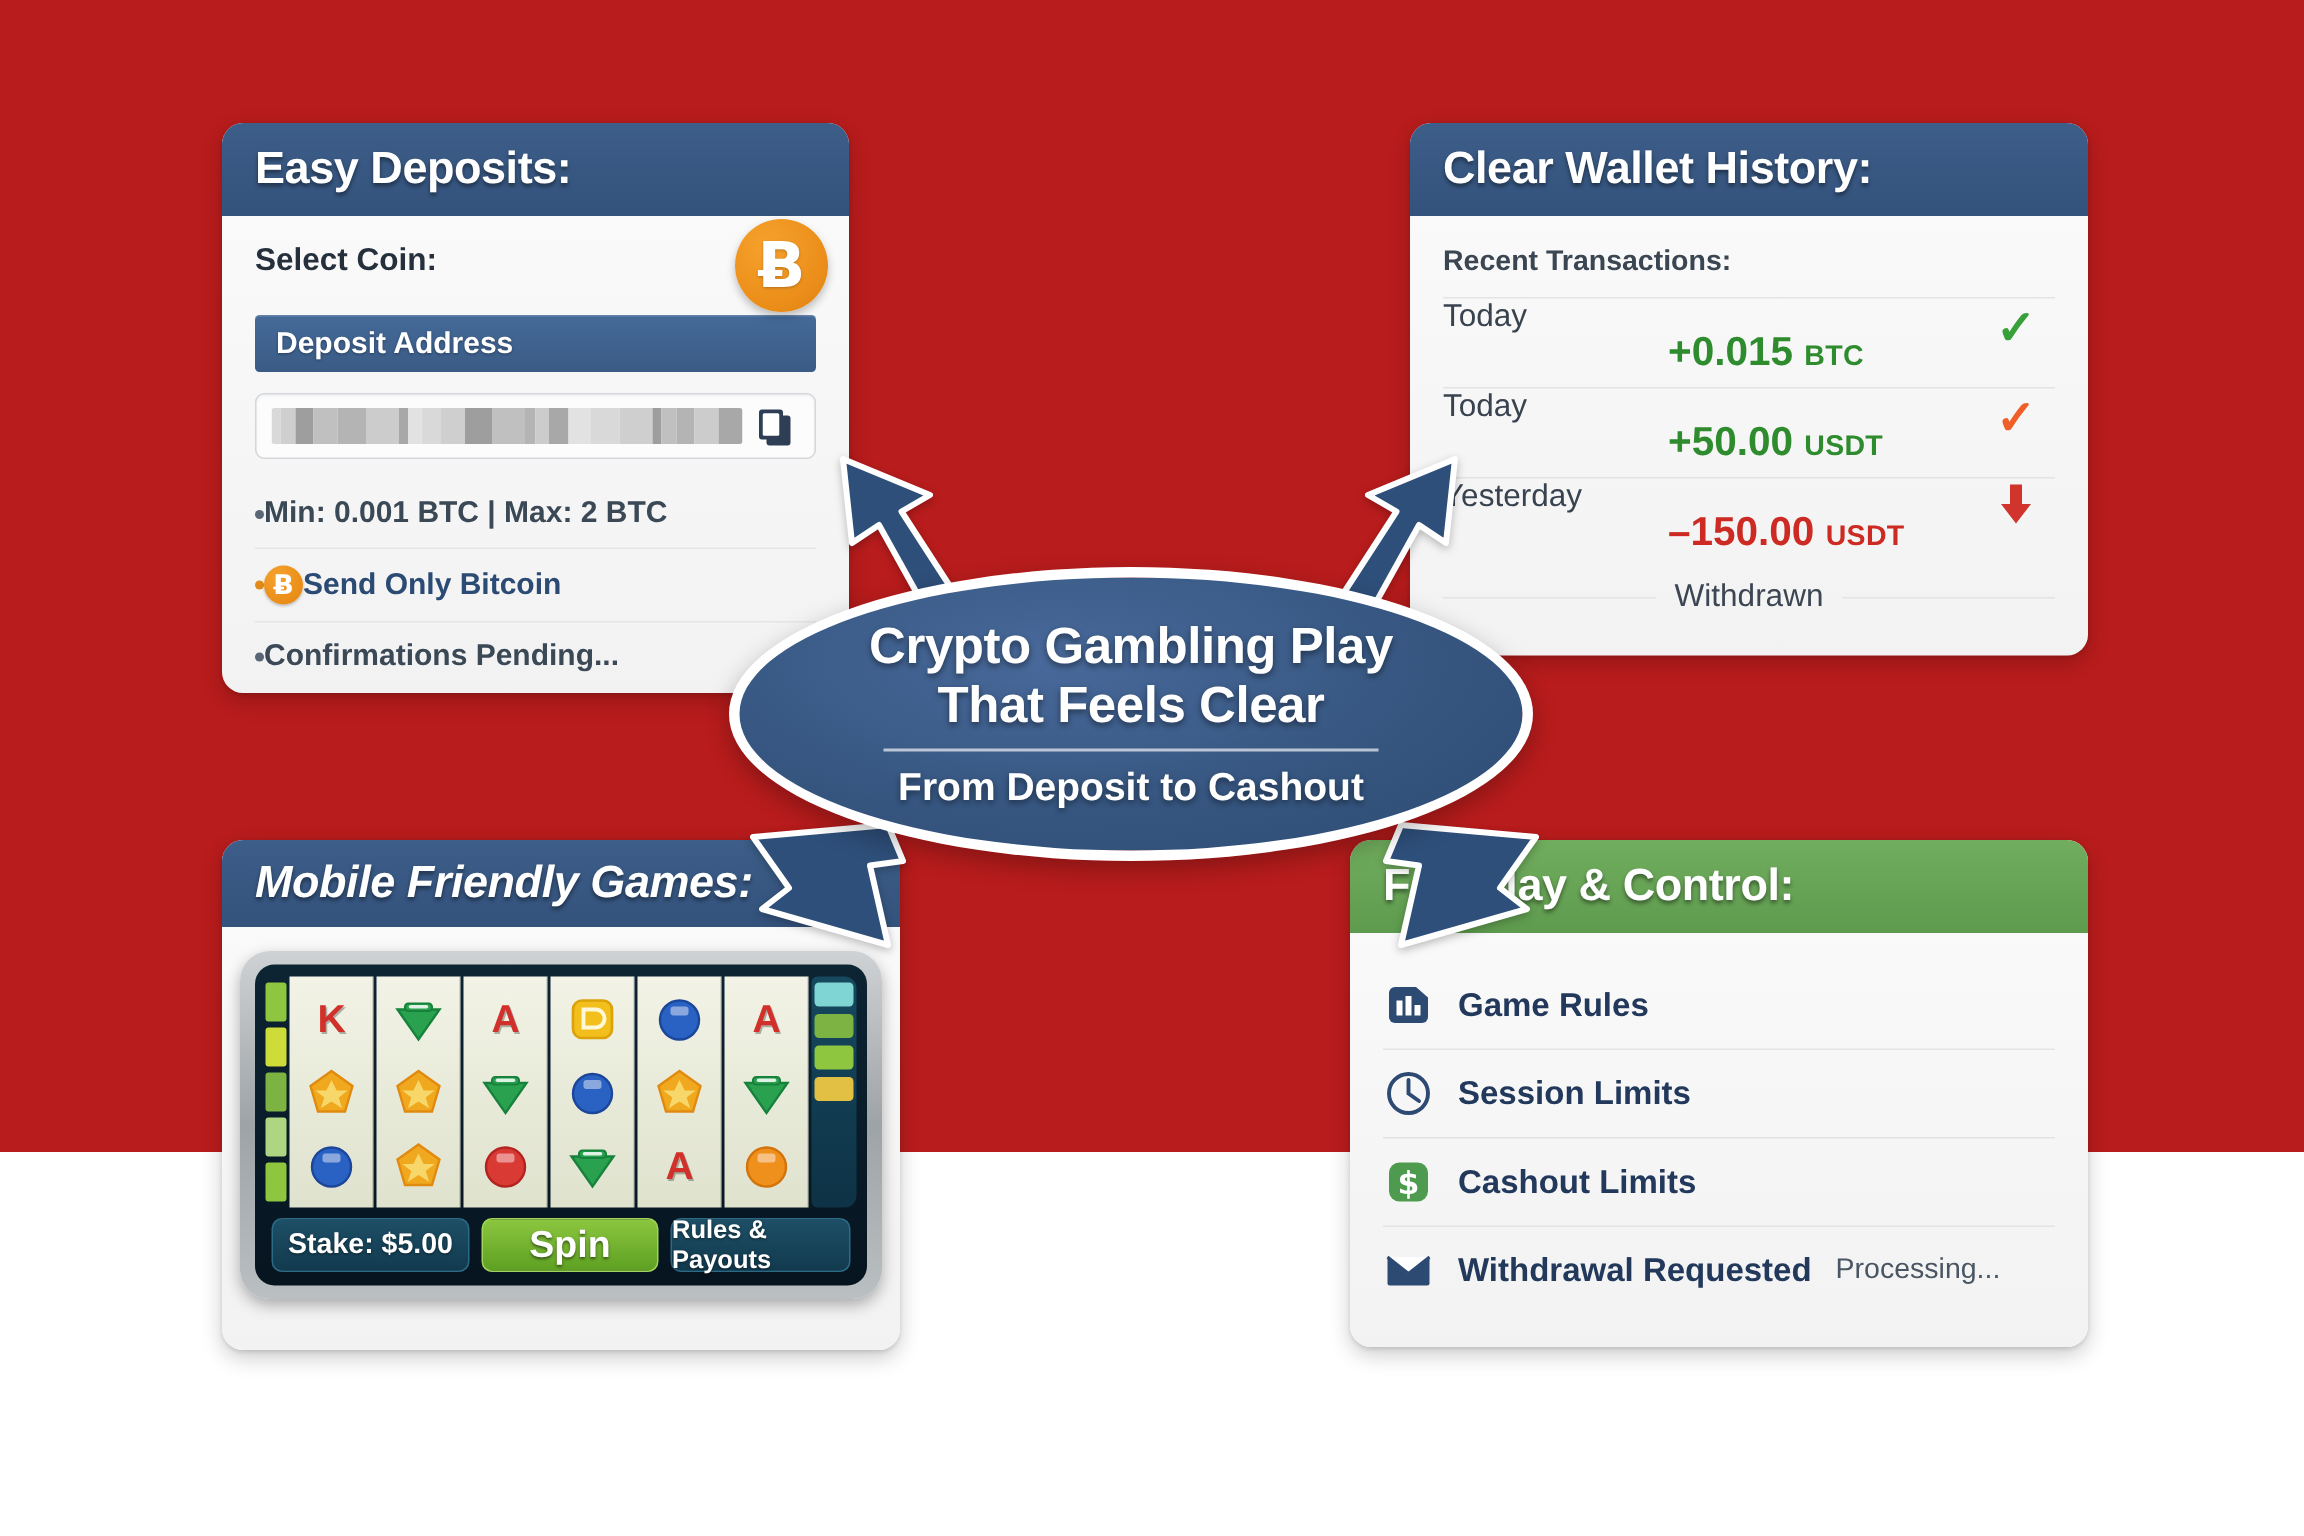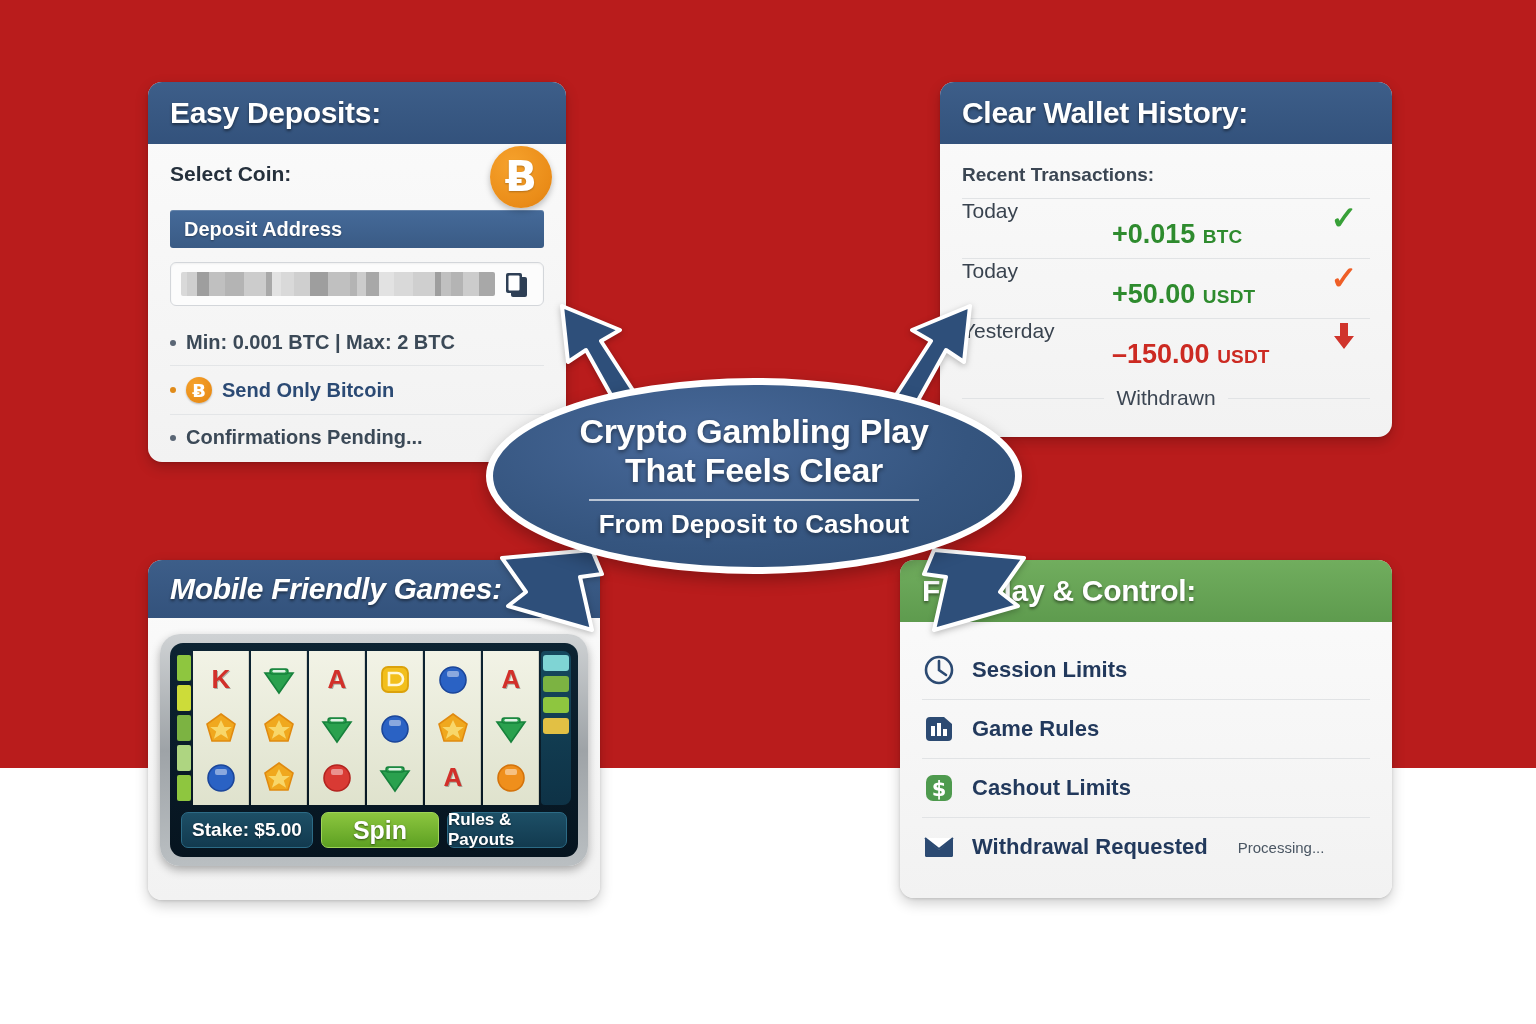--- a/index.html
+++ b/index.html
@@ -64,21 +64,21 @@
   .addr-field {
     margin-top: 14px; height: 44px; border:1px solid #d3d6da; border-radius:6px;
     background:#fcfcfc; display:flex; align-items:center; padding: 0 10px;
     box-shadow: inset 0 1px 2px rgba(0,0,0,.05);
   }
   .redacted { flex:1; height:24px; border-radius:2px; overflow:hidden; display:flex; }
   .redacted i { display:block; height:100%; }
   .copy-ico { width: 30px; height: 30px; margin-left: 8px; position:relative; flex:0 0 auto; }
   .bullets { margin-top: 14px; }
   .blt {
-    display:flex; align-items:center; gap:10px;
+    display:flex; align-items:center; 
     padding: 11px 0; border-bottom: 1px solid #e3e5e7;
     font-size: 20px; color:#2b3948; font-weight:600;
   }
   .blt:last-child { border-bottom: none; }
   .dot { width:6px; height:6px; border-radius:50%; background:#5a6675; flex:0 0 auto; }
   .dot.orange { background:#e08b1a; }
   .mini-btc {
     width:26px;height:26px;border-radius:50%;flex:0 0 auto;
     background: radial-gradient(circle at 35% 30%, #f6a22c 0%, #e88c17 75%);
     color:#fff;font-size:18px;font-weight:bold;display:flex;align-items:center;justify-content:center;
@@ -152,21 +152,21 @@
      background: linear-gradient(180deg,#1d4f66 0%,#123a4f 100%); border:1px solid #2c6b86; }
 
   
   #card-fair { left: 900px; top: 560px; width: 492px; height: 338px; }
   .fp-row {
     display:flex; align-items:center; gap:16px;
     height: 59px; border-top:1px solid #e1e3e5;
   }
   .fp-row:first-child { border-top: none; }
   .fp-label { font-size: 22px; font-weight: 700; color:#22395c; }
-  .fp-note  { font-size: 15px; color:#4a5663; margin-left: 14px; font-weight:400;}
+  .fp-note  { font-size: 19px; color:#4a5663; font-weight:400;}
   .fp-ico { width: 34px; height: 34px; flex:0 0 auto; display:flex; align-items:center; justify-content:center;}
 
   
   #hub {
     position:absolute; left: 486px; top: 378px; width: 536px; height: 196px;
     border-radius: 50%;
     background: radial-gradient(ellipse at 40% 30%, #48699a 0%, #35557f 60%, #2e4c73 100%);
     border: 7px solid #ffffff;
     box-shadow: 0 6px 16px rgba(0,0,0,.28);
     display:flex; flex-direction:column; align-items:center; justify-content:center;
@@ -471,37 +471,37 @@
 
   <section class="card" id="card-fair">
     <div class="card-header green">
       <div class="card-header-title">Fair Play &amp; Control:</div>
     </div>
     <div class="card-body">
 
       <div class="fp-row">
         <span class="fp-ico">
           <svg width="34" height="34" viewBox="0 0 34 34">
-            <circle cx="17" cy="17" r="13" fill="none" stroke="#2c4a72" stroke-width="2.6"></circle>
-            <path d="M17 8 v9 l7 5" fill="none" stroke="#2c4a72" stroke-width="2.6" stroke-linecap="round"></path>
-          </svg>
-        </span>
-        <span class="fp-label">Session Limits</span>
-      </div>
-
-      <div class="fp-row">
-        <span class="fp-ico">
-          <svg width="34" height="34" viewBox="0 0 34 34">
             <path d="M4 9 a4 4 0 0 1 4-4 h14 l8 7 v13 a4 4 0 0 1 -4 4 h-18 a4 4 0 0 1 -4-4 z" fill="#2c4a72"></path>
             <rect x="9" y="14" width="4" height="10" fill="#ffffff"></rect>
             <rect x="15" y="11" width="4" height="13" fill="#ffffff"></rect>
             <rect x="21" y="17" width="4" height="7" fill="#ffffff"></rect>
           </svg>
         </span>
         <span class="fp-label">Game Rules</span>
+      </div>
+
+      <div class="fp-row">
+        <span class="fp-ico">
+          <svg width="34" height="34" viewBox="0 0 34 34">
+            <circle cx="17" cy="17" r="13" fill="none" stroke="#2c4a72" stroke-width="2.6"></circle>
+            <path d="M17 8 v9 l7 5" fill="none" stroke="#2c4a72" stroke-width="2.6" stroke-linecap="round"></path>
+          </svg>
+        </span>
+        <span class="fp-label">Session Limits</span>
       </div>
 
       <div class="fp-row">
         <span class="fp-ico">
           <svg width="34" height="34" viewBox="0 0 34 34">
             <rect x="4" y="4" width="26" height="26" rx="7" fill="#4e9a4e"></rect>
             <text x="17" y="25" font-family="DejaVu Sans, sans-serif" font-size="21" font-weight="bold" fill="#ffffff" text-anchor="middle">$</text>
           </svg>
         </span>
         <span class="fp-label">Cashout Limits</span>

